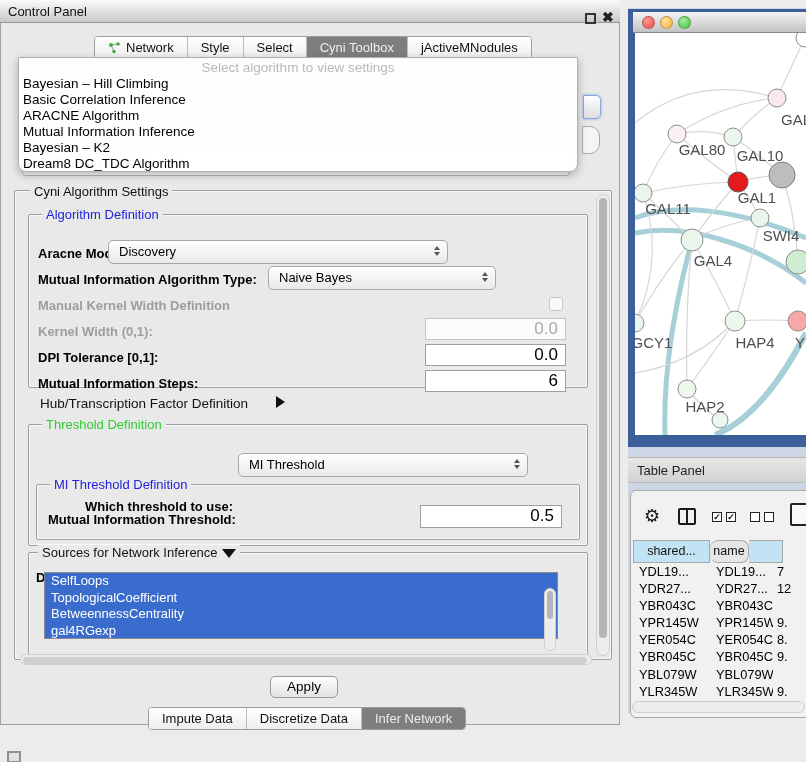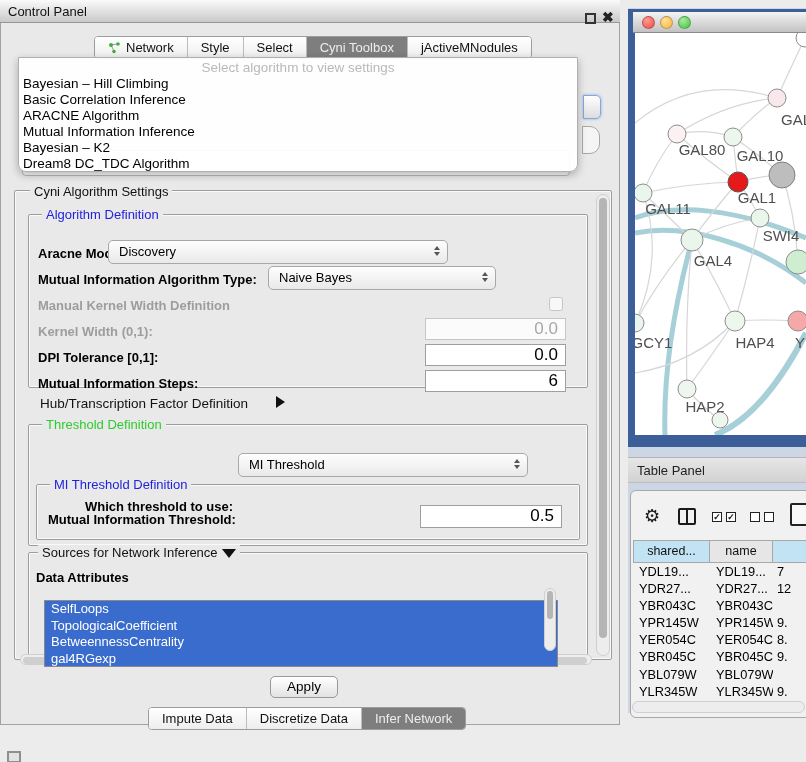--- a/index.html
+++ b/index.html
@@ -72,21 +72,21 @@
     border-bottom:6px solid transparent; border-left:9px solid #111; }
   .tri-down-s { display:inline-block; width:0; height:0; border-left:7px solid transparent;
     border-right:7px solid transparent; border-top:9px solid #111; vertical-align:middle; margin-left:4px; }
 
   
   .sb-track-v { position:absolute; background:#ededed; border:1px solid #cfcfcf; border-radius:7px; }
   .sb-thumb { position:absolute; background:#b5b5b5; border-radius:6px; }
   .sb-track-h { position:absolute; background:#ededed; border:1px solid #cfcfcf; border-radius:6px; }
 
   
-  #attr-list { position:absolute; left:44px; top:600px; width:514px; height:67px;
+  #attr-list { position:absolute; left:44px; top:572px; width:514px; height:67px;
     background:#fff; border:1px solid #8a8a8a; overflow:hidden; z-index:1;}
   .attr-item { height:16.5px; line-height:16.5px; background:#3a6ccd; color:#fff;
     font-size:13px; padding-left:6px; }
 
   #apply-btn { position:absolute; left:270px; top:676px; width:68px; height:22px;
     background:linear-gradient(#ffffff,#e2e2e2); border:1px solid #999; border-radius:5px;
     font-size:13.5px; color:#000; text-align:center; line-height:20px; }
 
   #mini-square { position:absolute; left:7px; top:751px; width:14px; height:12px;
     border:2px solid #8f8f8f; background:#e2e2e2; }
@@ -344,21 +344,21 @@
   <span class="tp-icon" id="gear-icon">⚙</span>
   <span id="split-icon" class="tp-icon"></span>
   <span class="cbx" style="left:712px; top:512px;">✓</span>
   <span class="cbx" style="left:726px; top:512px;">✓</span>
   <span class="cbx" style="left:750px; top:512px;"></span>
   <span class="cbx" style="left:764px; top:512px;"></span>
   <span id="doc-icon" class="tp-icon"></span>
 
   <div id="tp-header">
       <div class="th hl" style="width: 77px;">shared...</div>
-      <div class="th norm" style="width: 63px;">name</div>
+      <div class="th norm" style="width: 39px; border-radius: 8px;">name</div>
       <div class="th hl" style="width: 34px;"></div>
     </div>
   <div id="tp-rows">
       <div class="tr">
         <div class="td c1">YDL19...</div>
         <div class="td c2">YDL19...</div>
         <div class="td c3">7</div>
       </div>
       <div class="tr">
         <div class="td c1">YDR27...</div>

